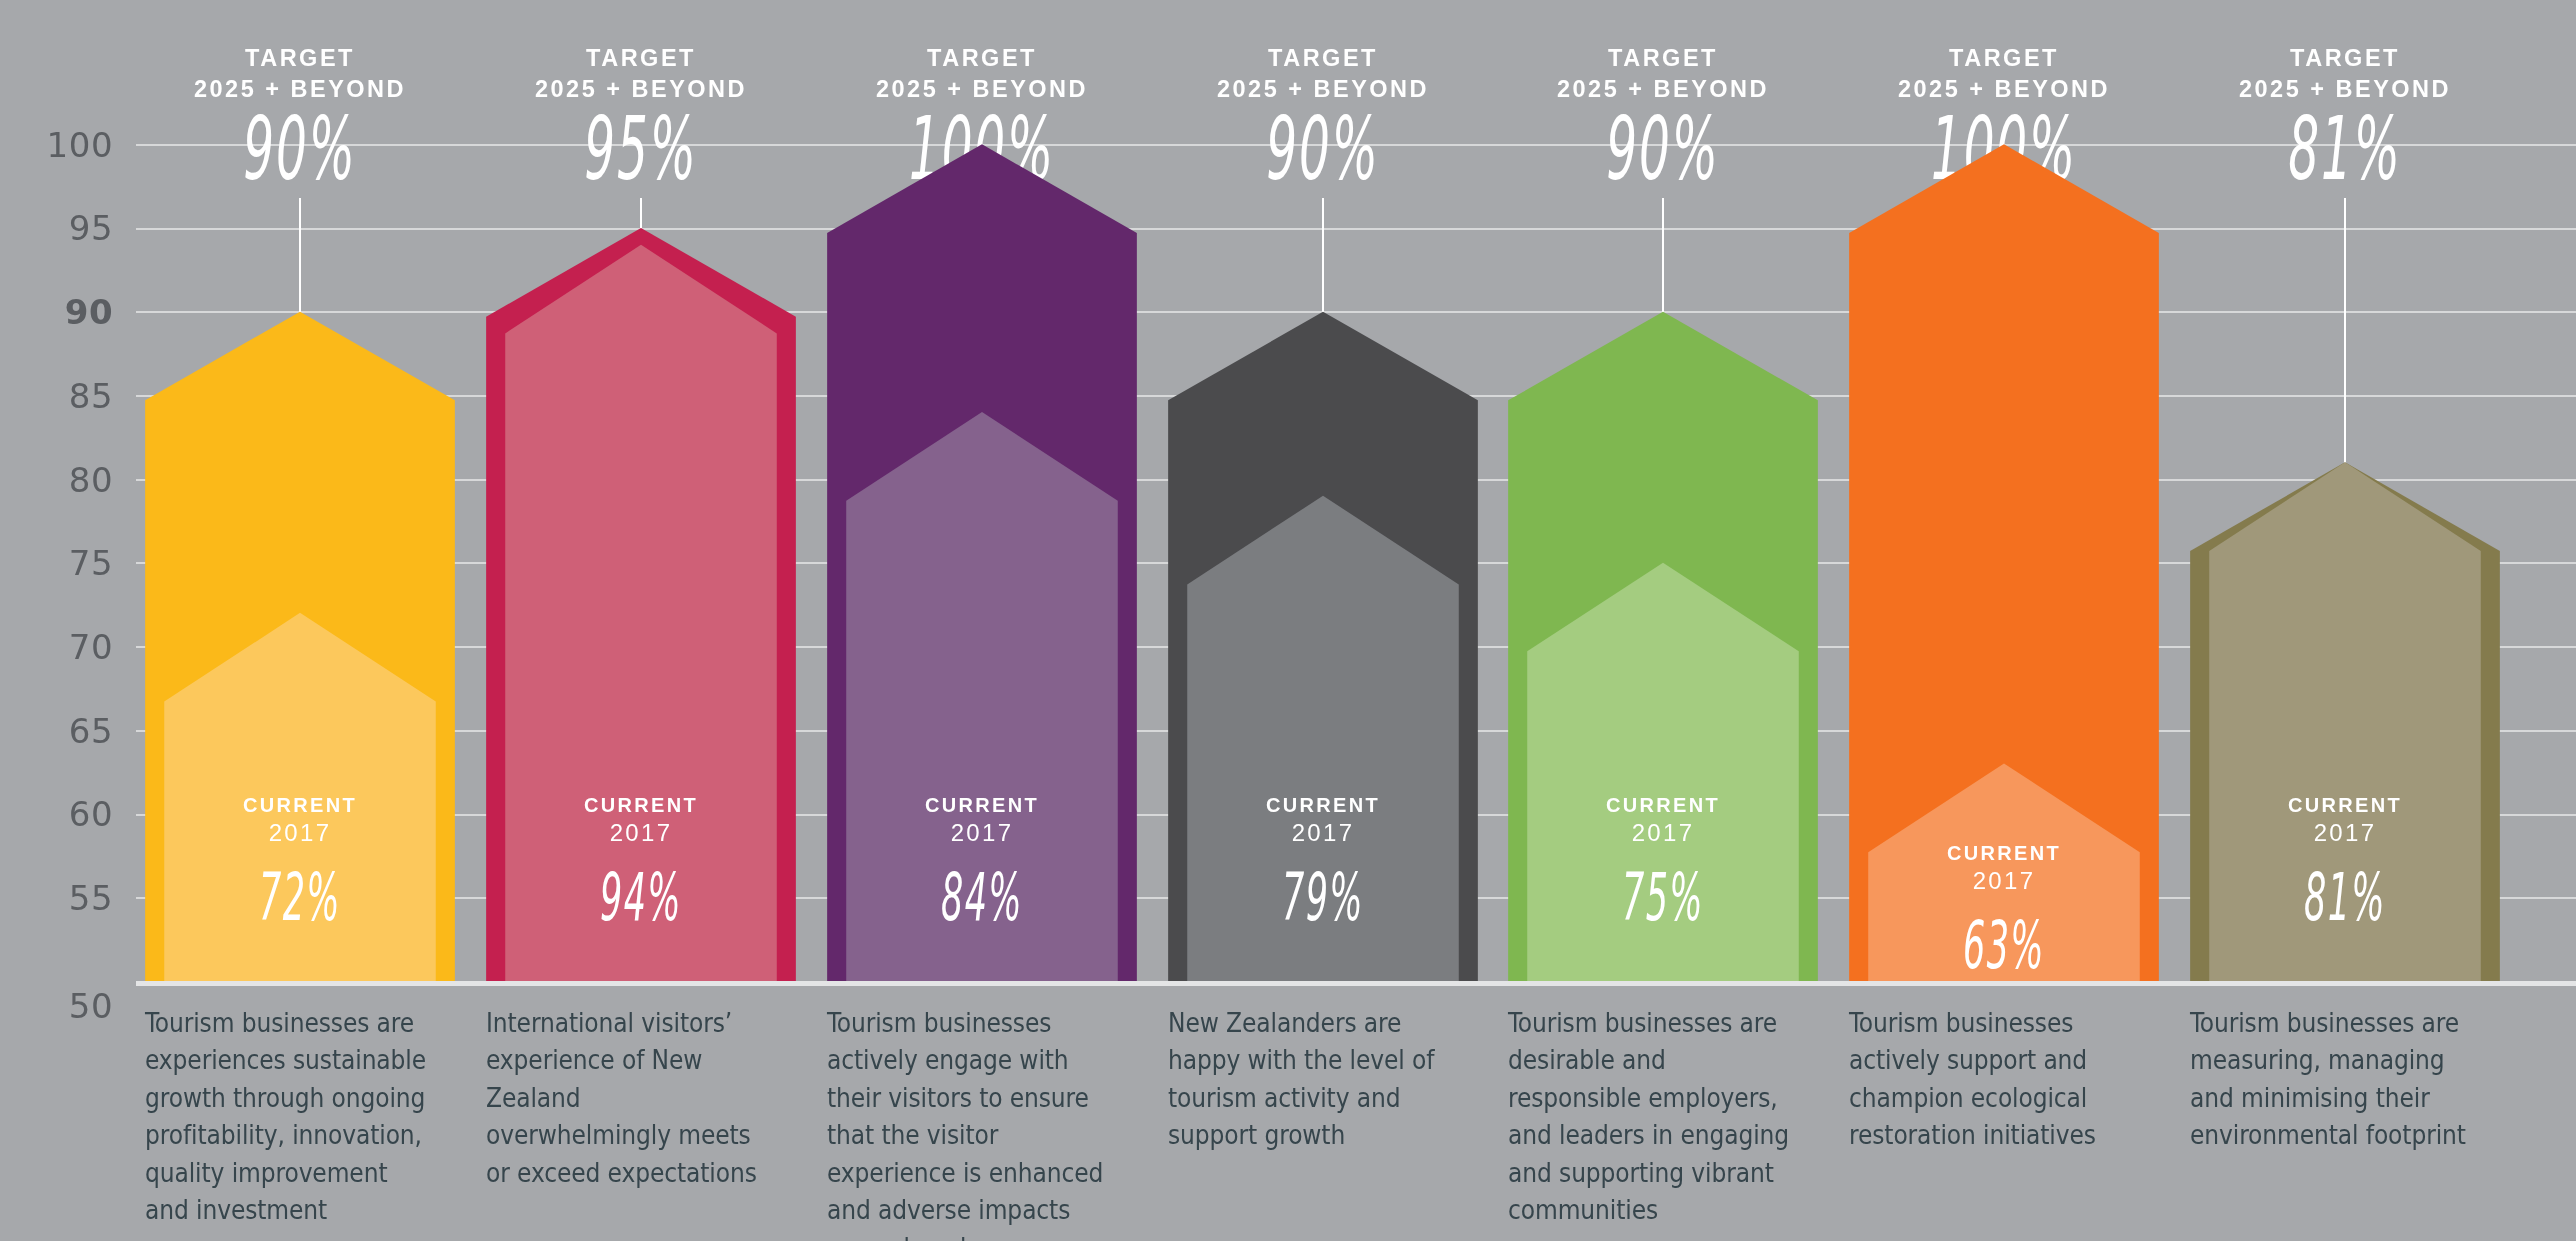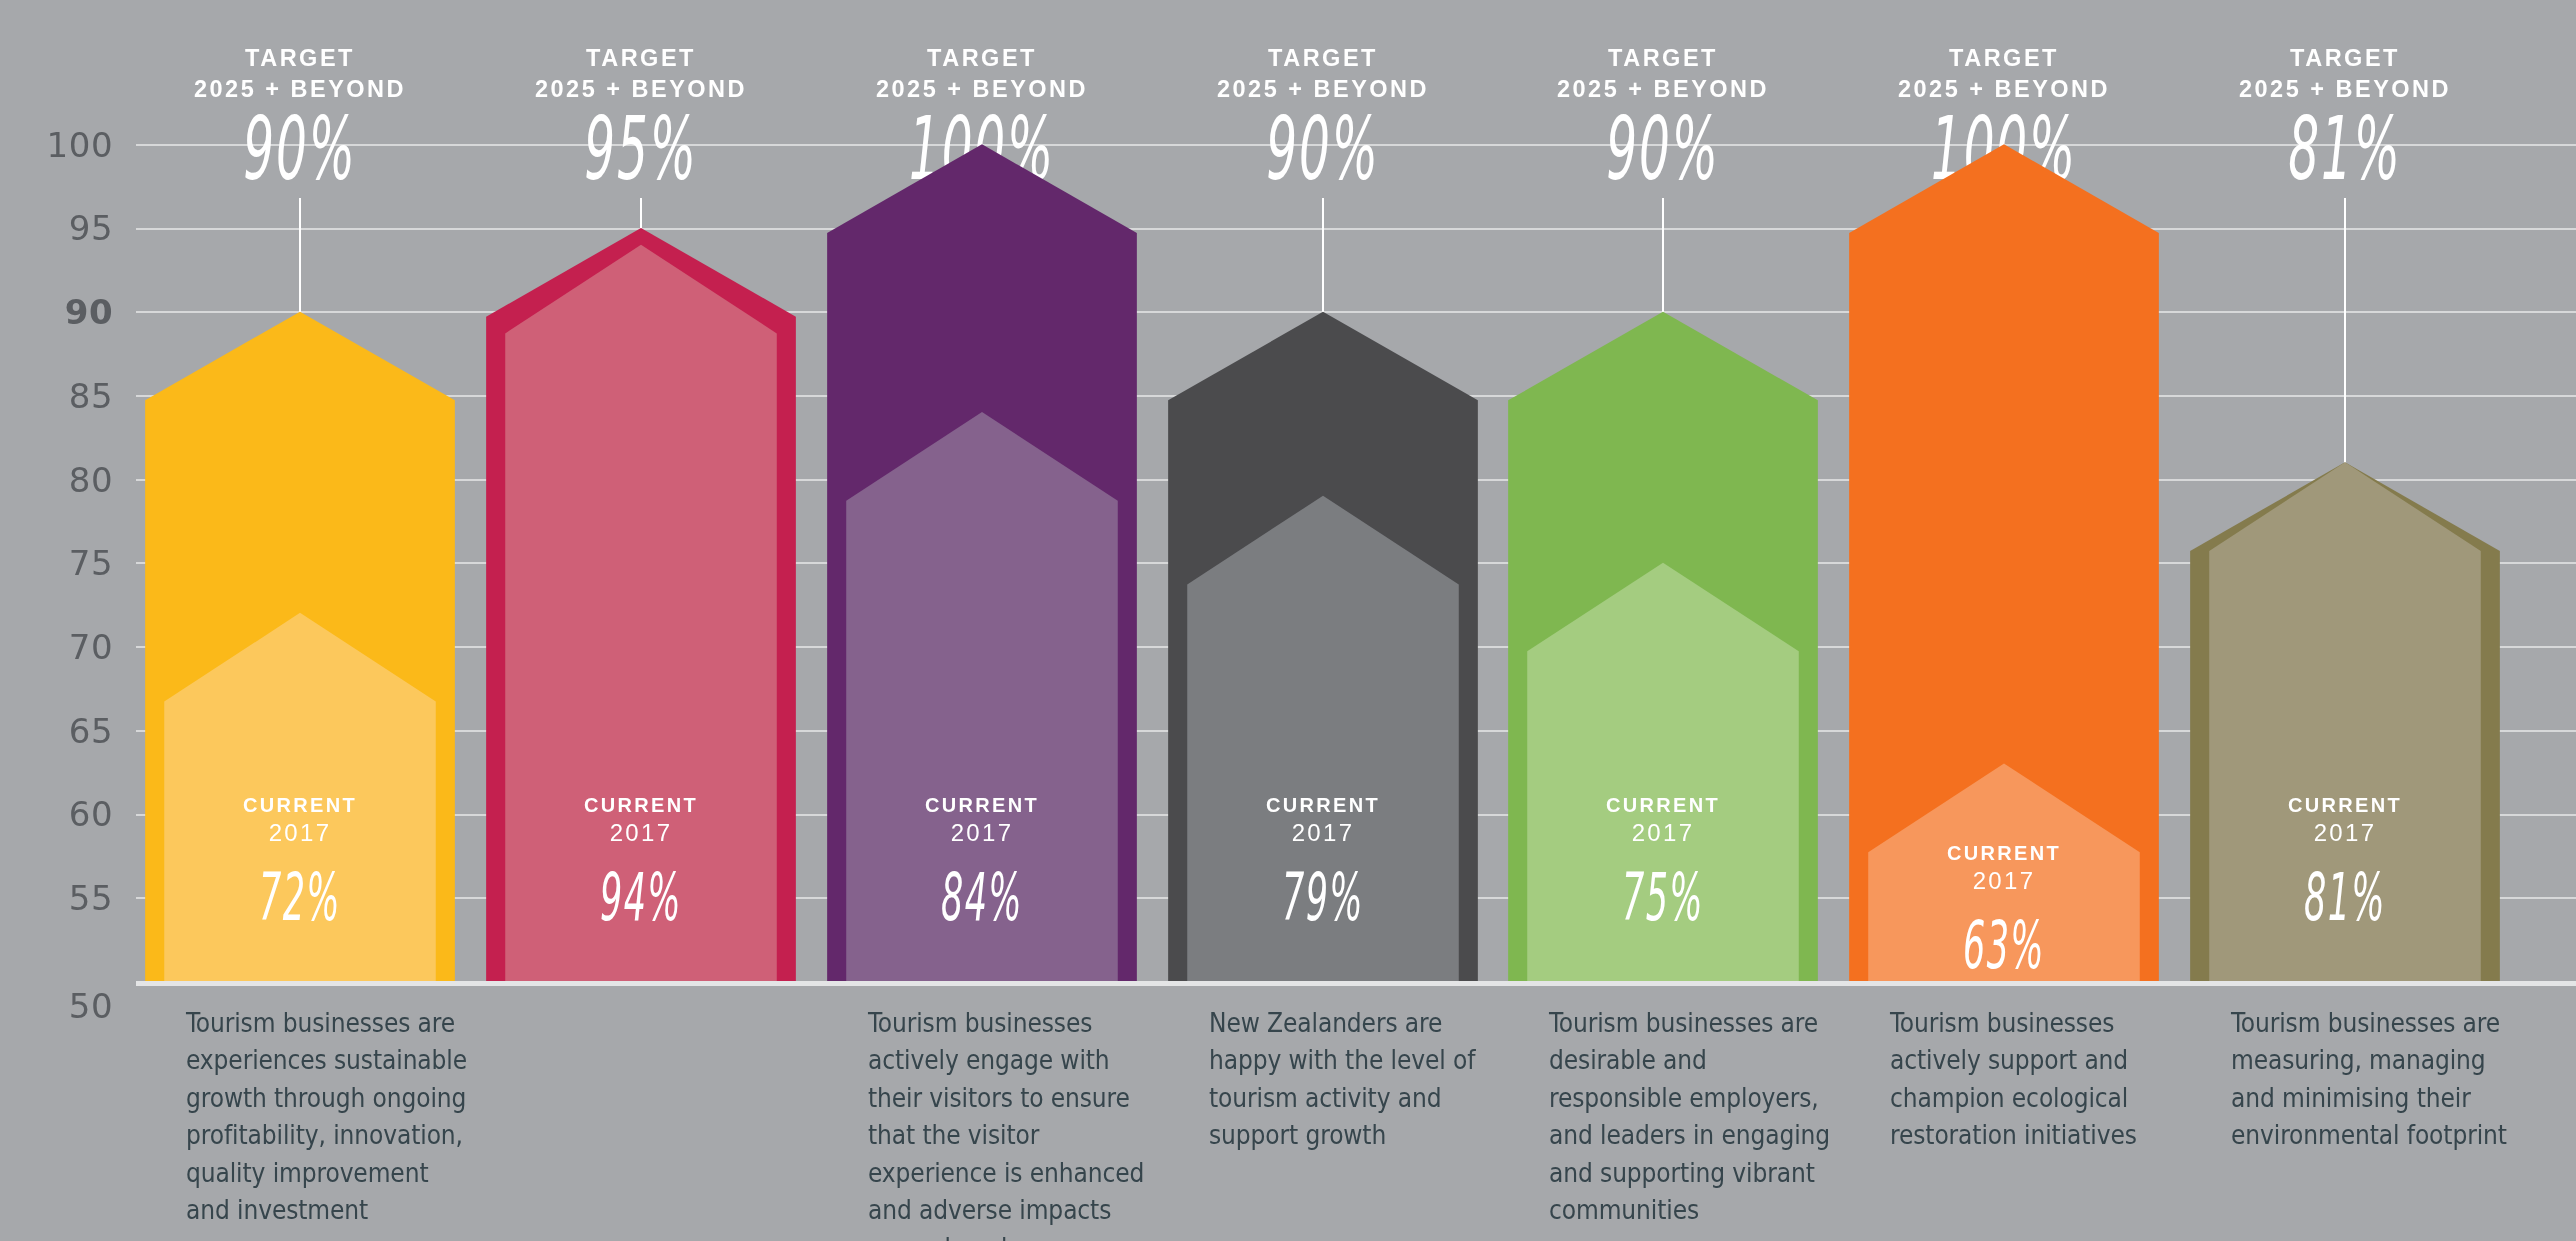--- a/index.html
+++ b/index.html
@@ -113,21 +113,20 @@
 
   
   .desc {
     position: absolute;
     top: 1005px;
     color: #36454c;
     font-size: 26px;
     line-height: 1.44;
     font-family: "DejaVu Sans Condensed", "Liberation Sans Narrow", "Liberation Sans", sans-serif;
     letter-spacing: -0.1px;
-    margin-left: 41px;
   }
 </style>
 </head>
 <body>
 
 <div id="stage">
   <div id="grid-layer">
       <div class="gridline" style="top: 144px;"></div>
       <div class="gridline" style="top: 228px;"></div>
       <div class="gridline" style="top: 311px;"></div>
@@ -181,20 +180,21 @@
         <div class="leader" style="left: 154px; top: 198px; height: 30px;"></div>
         <svg width="310" height="844" style="position: absolute; left: 0px; top: 137px;" viewBox="0 0 422 1150">
           <polygon points="211,124 422,244.83999999999992 422,1150 0,1150 0,244.83999999999992" fill="#c4204f"></polygon>
           <polygon points="211,146.8 396,267.63999999999993 396,1150 26,1150 26,267.63999999999993" fill="#cf6077"></polygon>
         </svg>
         <div class="cur-block" style="top: 793px;">
           <div class="cur-kicker">CURRENT</div>
           <div class="cur-year">2017</div>
           <div class="cur-pct">94%</div>
         </div>
+        <div class="desc" style="left: 0px; width: 283px;">International visitors’ experience of New Zealand overwhelmingly meets or exceed expectations</div>
       </div>
       <div class="col" style="left: 827px; width: 310px;">
         <div class="target-head" style="top: 43px;">
           <div class="target-kicker">TARGET</div>
           <div class="target-kicker">2025 + BEYOND</div>
           <div class="target-pct">100%</div>
         </div>
         <div class="leader" style="left: 154px; top: 198px; height: 0px;"></div>
         <svg width="310" height="844" style="position: absolute; left: 0px; top: 137px;" viewBox="0 0 422 1150">
           <polygon points="211,10 422,130.83999999999992 422,1150 0,1150 0,130.83999999999992" fill="#63286b"></polygon>

